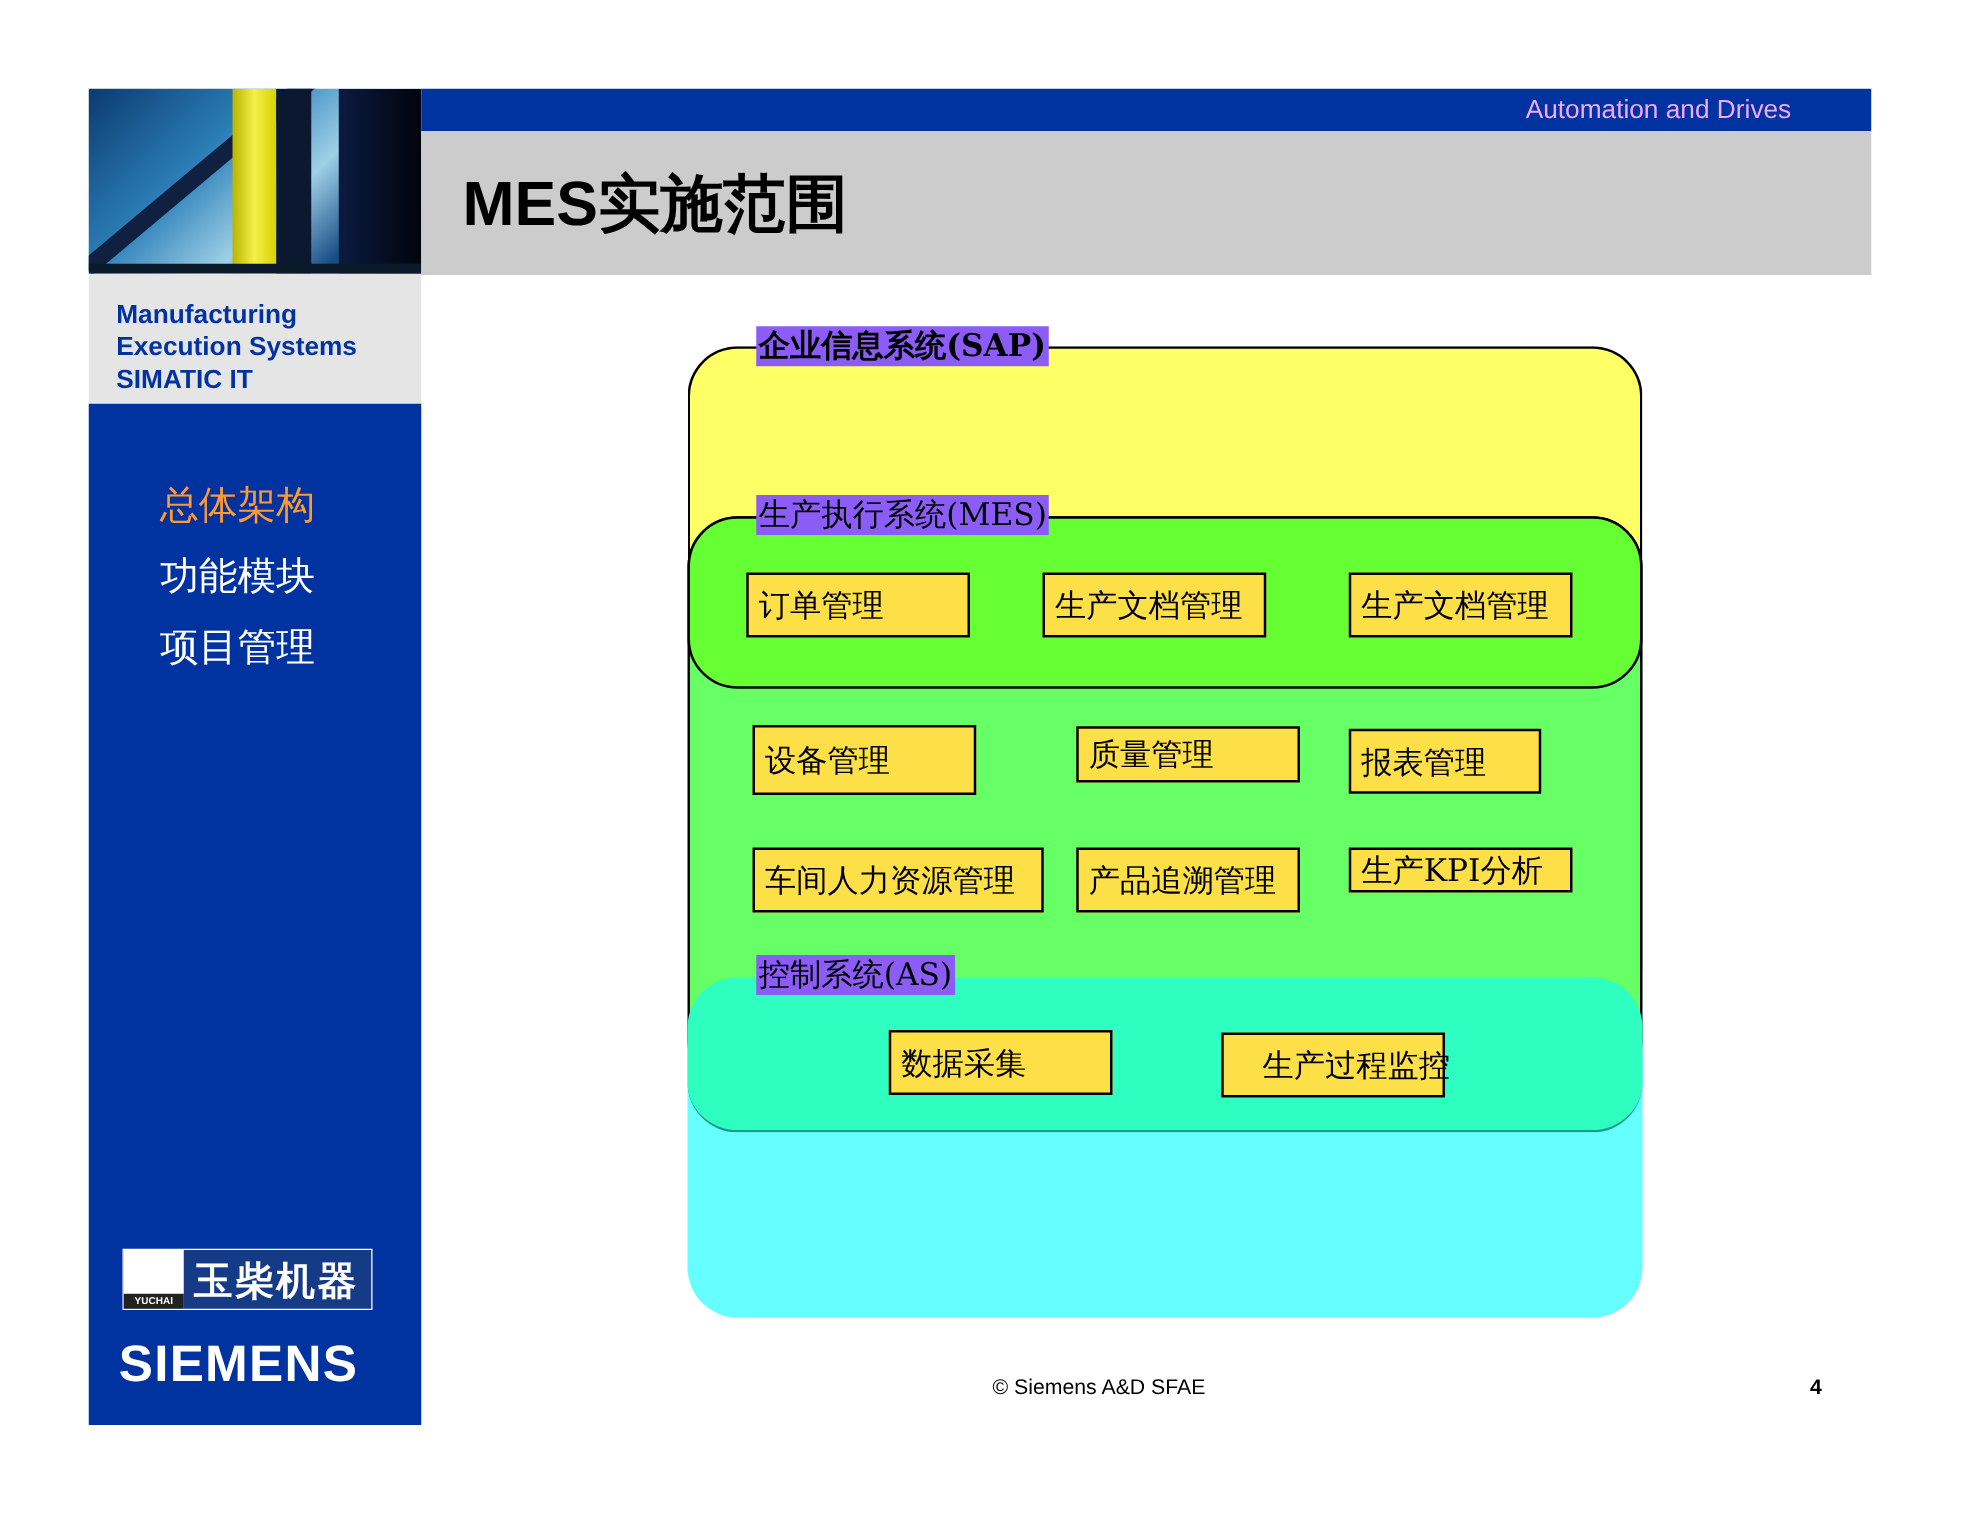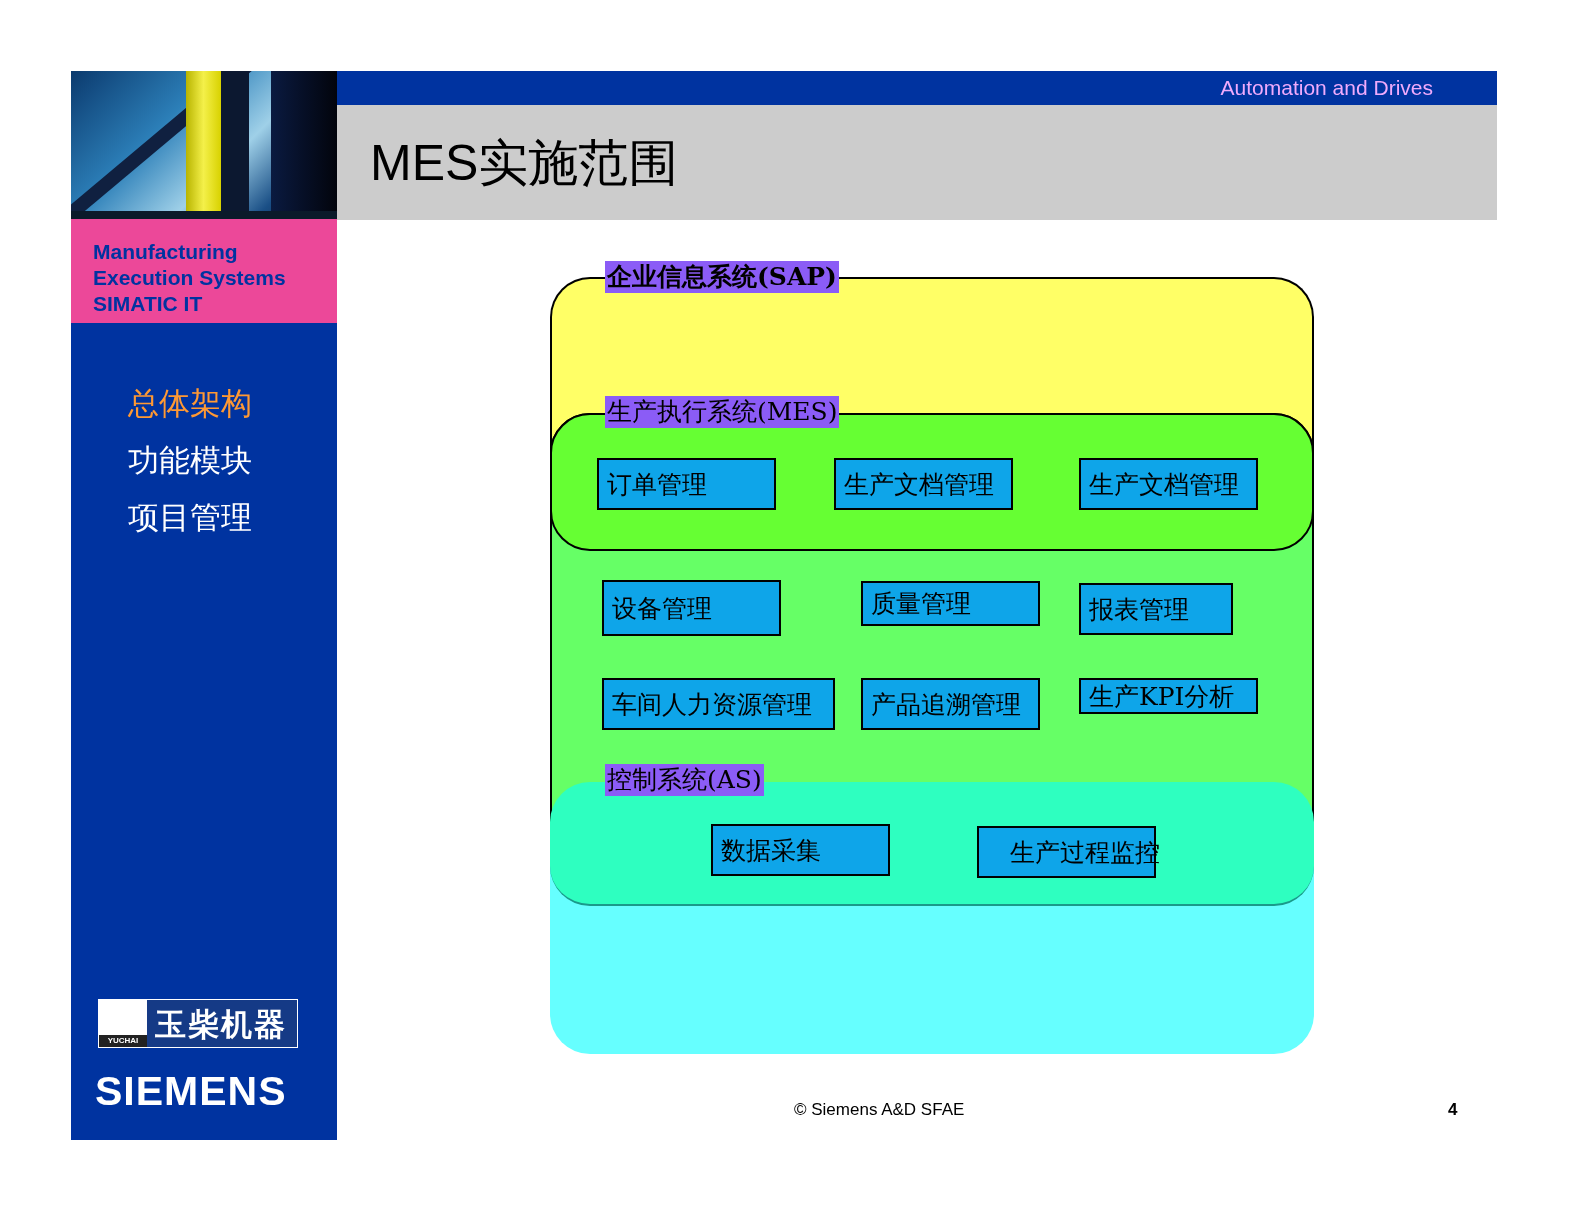--- a/index.html
+++ b/index.html
@@ -5,31 +5,31 @@
   html, body { margin:0; padding:0; background:#ffffff; }
   body { width:1587px; height:1226px; position:relative; overflow:hidden; font-family:"Liberation Sans", sans-serif; }
   .abs { position:absolute; }
   .photo { left:71px; top:71px; width:266px; height:148px; overflow:hidden;
     background: linear-gradient(135deg, #0b3a6e 0%, #2c7fb8 35%, #9fd0e8 60%, #1a4f86 80%, #050a20 100%); }
   .photo .pylon { position:absolute; left:115px; top:0; width:35px; height:148px; background:linear-gradient(90deg,#b8b400,#f4f04a,#d8d200); }
   .photo .pylon2 { position:absolute; left:150px; top:0; width:28px; height:148px; background:#0c1830; }
   .photo .deck { position:absolute; left:-30px; top:60px; width:240px; height:14px; background:#102040; transform:rotate(-40deg); }
   .photo .dark { position:absolute; left:200px; top:0; width:66px; height:148px; background:linear-gradient(90deg,#0a1a40,#02040c); }
   .photo .ground { position:absolute; left:0; top:140px; width:266px; height:8px; background:#0b1a2a; }
-  .sidegrey { left:71px; top:219px; width:266px; height:104px; background:#ec4899; }
+  .sidegrey { left:71px; top:219px; width:266px; height:104px; background:#e5e5e5; }
   .sidegrey div { color:#0033a0; font-weight:bold; font-size:21px; line-height:26px; margin-left:22px; }
   .sideblue { left:71px; top:323px; width:266px; height:817px; background:#0033a0; }
   .topbar { left:337px; top:71px; width:1160px; height:34px; background:#0033a0; }
   .topbar span { position:absolute; right:64px; top:5px; color:#f0abfc; font-size:21px; }
   .titlebar { left:337px; top:105px; width:1160px; height:115px; background:#cccccc; }
-  .titlebar span { position:absolute; left:33px; top:25px; font-size:50px; font-weight:normal; color:#000; }
+  .titlebar span { position:absolute; left:33px; top:25px; font-size:50px; font-weight:bold; color:#000; }
   .nav { left:128px; font-size:31px; font-family:"DejaVu Serif", serif; }
   .region { position:absolute; border-radius:40px; }
   .label { position:absolute; background:#8b5cf6; font-size:25px; font-family:"DejaVu Serif", serif; padding:0 2px; line-height:32px; }
-  .box { position:absolute; background:#0ea5e9; border:2px solid #000; font-size:25px; font-family:"DejaVu Serif", serif; padding-left:8px; box-sizing:border-box; display:flex; align-items:center; white-space:nowrap; }
+  .box { position:absolute; background:#fde047; border:2px solid #000; font-size:25px; font-family:"DejaVu Serif", serif; padding-left:8px; box-sizing:border-box; display:flex; align-items:center; white-space:nowrap; }
   .logo-yuchai { left:98px; top:999px; width:198px; height:47px; background:#153a86; border:1px solid #fff; }
   .logo-yuchai .red { position:absolute; left:0; top:0; width:48px; height:47px; background:#ffffff; }
   .logo-yuchai .red .sub { position:absolute; left:0; bottom:0; width:48px; height:12px; background:#222; color:#fff; font-size:8px; text-align:center; line-height:12px; font-weight:bold; }
   .logo-yuchai .txt { position:absolute; left:56px; top:4px; color:#fff; font-size:31px; font-weight:bold; letter-spacing:2px; }
   .siemens { left:95px; top:1068px; color:#fff; font-size:41px; font-weight:bold; letter-spacing:1px; }
   .footer { left:794px; top:1100px; font-size:17px; color:#000; }
   .pagenum { left:1448px; top:1100px; font-size:17px; color:#000; font-weight:bold; }
 </style>
 </head>
 <body>

